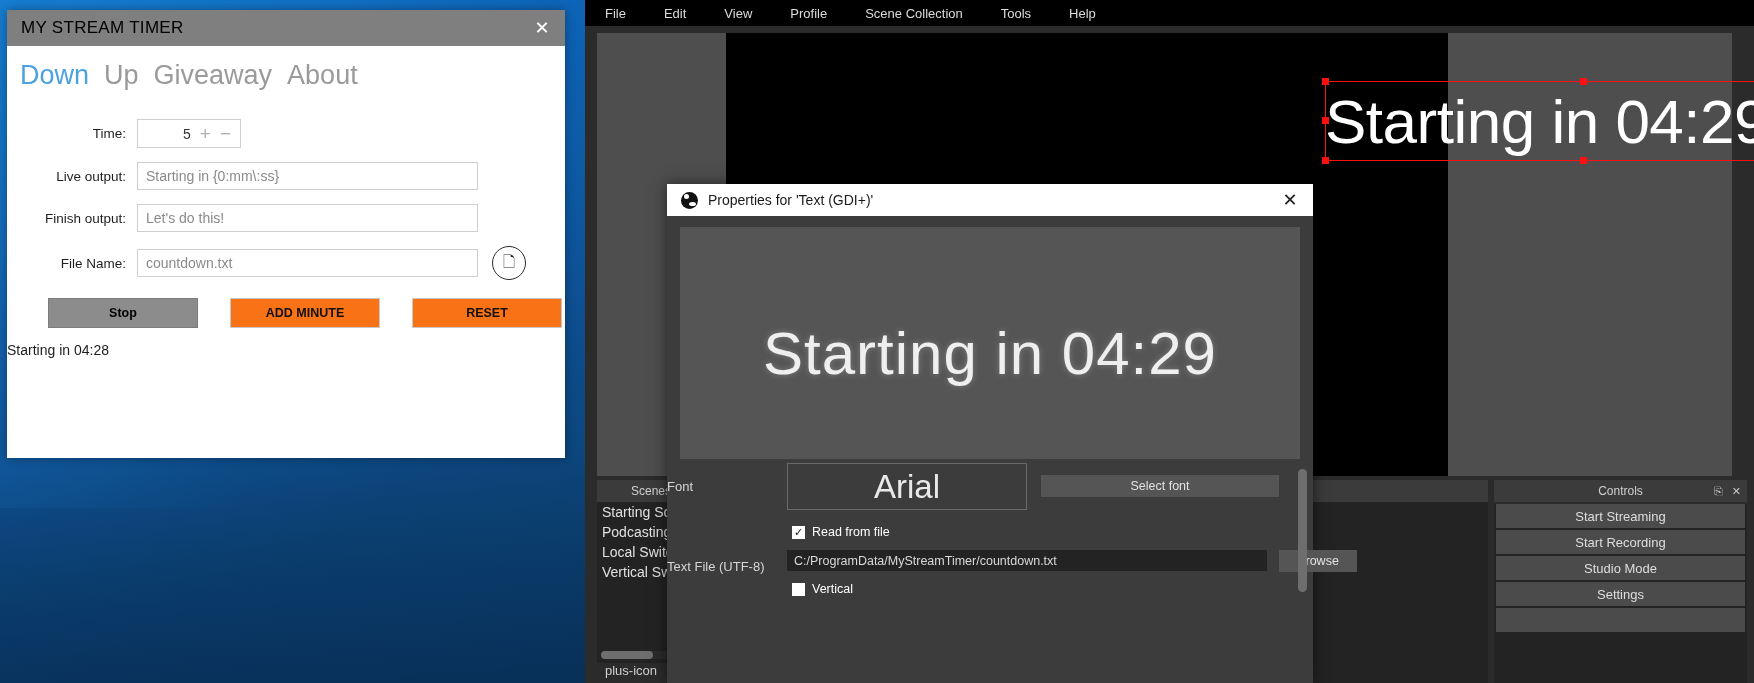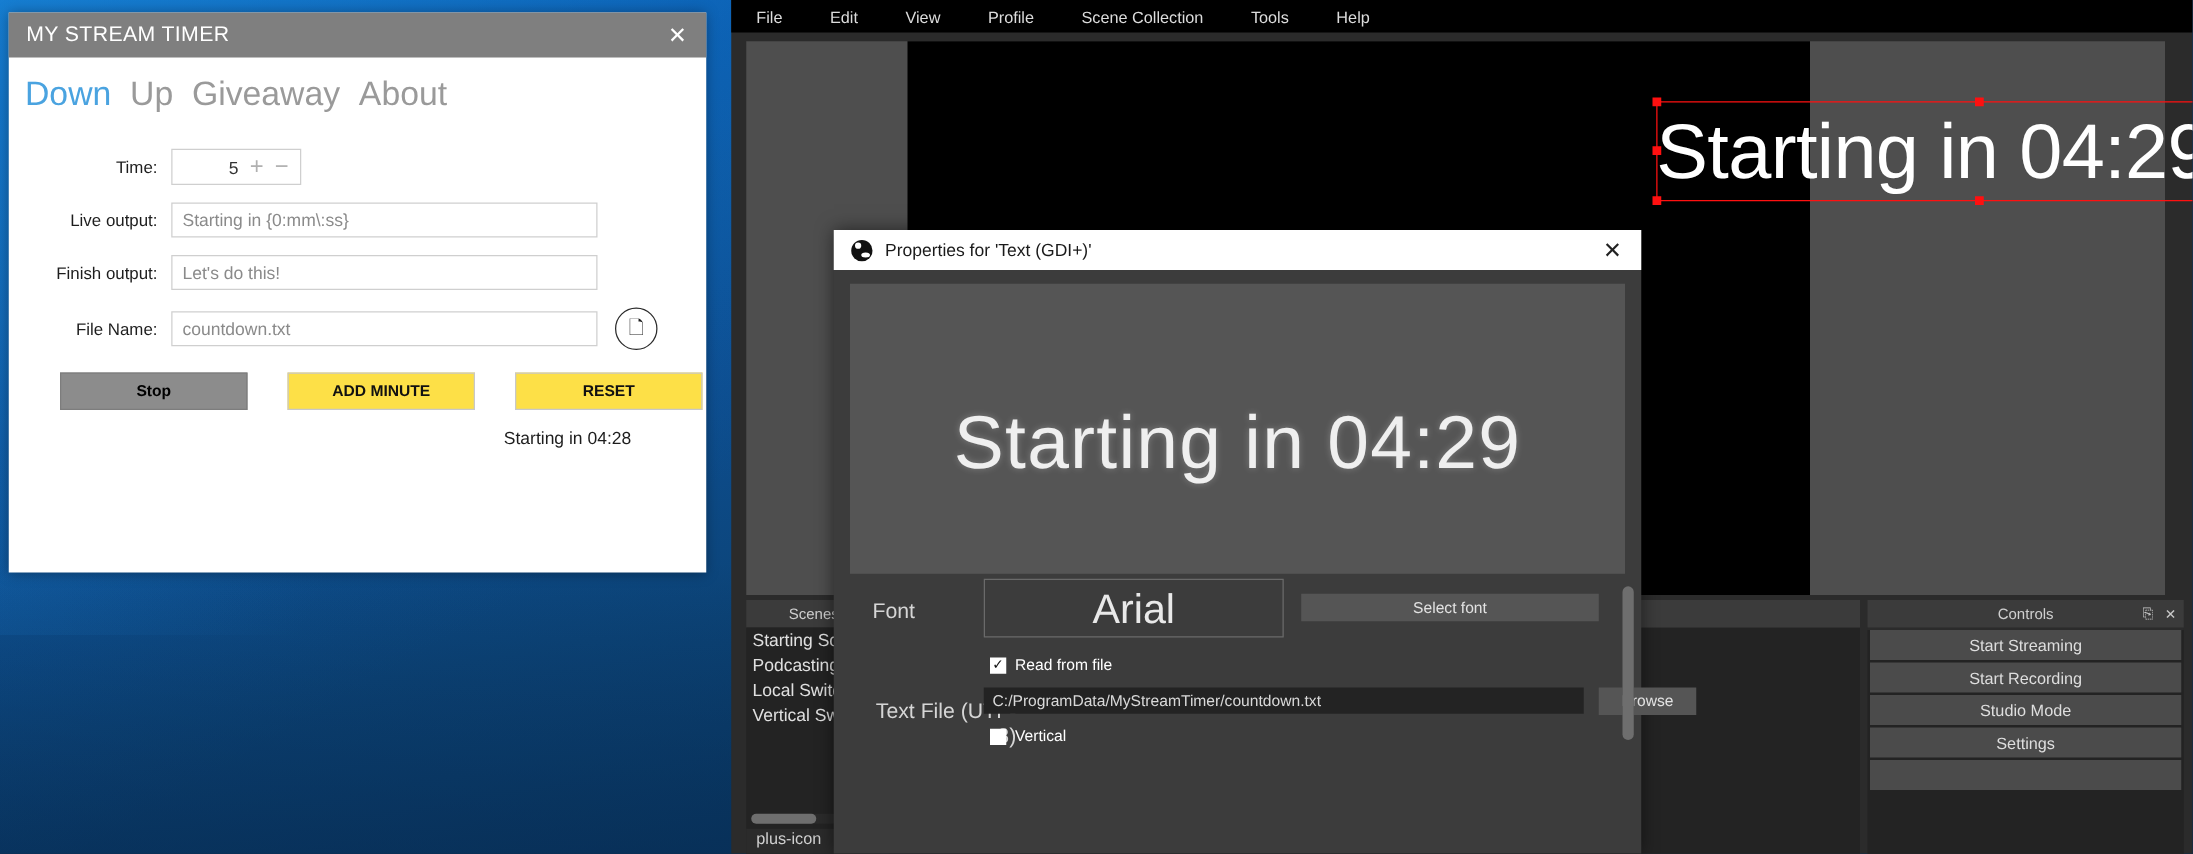--- a/index.html
+++ b/index.html
@@ -108,21 +108,21 @@
   }
   #props-preview{
     position:absolute;left:13px;top:43px;width:620px;height:232px;background:#555555;
   }
   #props-preview .ptxt{
     position:absolute;left:0;right:0;top:92px;text-align:center;color:#efefef;
     font-size:60px;letter-spacing:1px;white-space:nowrap;
     text-shadow:0 0 6px rgba(255,255,255,.25);
   }
   .prow{position:absolute;display:flex;align-items:center;}
-  .plabel{color:#d6d6d6;font-size:17px;text-align:right;margin-left:31px;}
+  .plabel{color:#d6d6d6;font-size:13px;text-align:right;}
   #font-label{left:0;top:295px;width:115px;}
   #font-box{
     position:absolute;left:120px;top:279px;width:240px;height:47px;
     background:#3c3c3c;border:1px solid #6a6a6a;box-sizing:border-box;
     display:flex;align-items:center;justify-content:center;
     color:#e9e9e9;font-size:33px;
   }
   #select-font-btn{
     position:absolute;left:374px;top:291px;width:238px;height:22px;background:#555;
     color:#e2e2e2;font-size:12.5px;display:flex;align-items:center;justify-content:center;
@@ -149,21 +149,21 @@
 
   
   #timer{
     position:absolute;left:7px;top:10px;width:558px;height:448px;background:#fff;
     box-shadow:0 0 10px rgba(0,0,0,.35);
   }
   #timer-titlebar{
     height:36px;background:#7f7f7f;display:flex;align-items:center;position:relative;
   }
   #timer-title{
-    color:#ffffff;font-size:17px;margin-left:14px;letter-spacing:.3px;
+    color:#000000;font-size:17px;margin-left:14px;letter-spacing:.3px;
   }
   #timer-close{
     position:absolute;right:0;top:0;width:46px;height:36px;
     display:flex;align-items:center;justify-content:center;color:#fff;font-size:18px;
   }
   #tabs{display:flex;align-items:baseline;gap:15px;padding:14px 0 0 13px;}
   #tabs .tab{font-size:27px;color:#9a9a9a;font-weight:300;}
   #tabs .tab.active{color:#4aa3e0;}
   .frow{display:flex;align-items:center;margin-top:14px;}
   .flabel{width:130px;text-align:right;font-size:13.5px;color:#1d1d1d;padding-right:11px;box-sizing:border-box;}
@@ -177,25 +177,25 @@
     color:#333;font-size:14px;
   }
   #time-spin .sgn{color:#b0b0b0;font-size:19px;line-height:19px;}
   #copy-btn{
     width:32px;height:32px;border:1px solid #2b2b2b;border-radius:50%;margin-left:14px;
     display:flex;align-items:center;justify-content:center;font-size:15px;color:#1b1b1b;
   }
   #autostart-box{width:22px;height:22px;border:1px solid #b5b5b5;background:#fff;}
   #btnrow{display:flex;gap:32px;margin:18px 0 0 41px;}
   .tbtn{
-    width:148px;height:28px;border:1px solid #c8c8c8;background:#fde047;color:#111;
+    width:148px;height:28px;border:1px solid #c8c8c8;background:#f97316;color:#111;
     font-size:12.5px;font-weight:bold;display:flex;align-items:center;justify-content:center;
   }
   .tbtn.stop{background:#8c8c8c;border:1px solid #7d7d7d;color:#000;}
-  #status{margin-top:14px;text-align:right;font-size:14px;color:#1d1d1d;width:498px;}
+  #status{margin-top:14px;text-align:left;font-size:14px;color:#1d1d1d;width:498px;}
 </style>
 </head>
 <body>
 
 <div id="desktop">
   <div class="sheen1"></div>
   <div class="fold"></div>
   <div class="sheen2"></div>
 </div>
 

